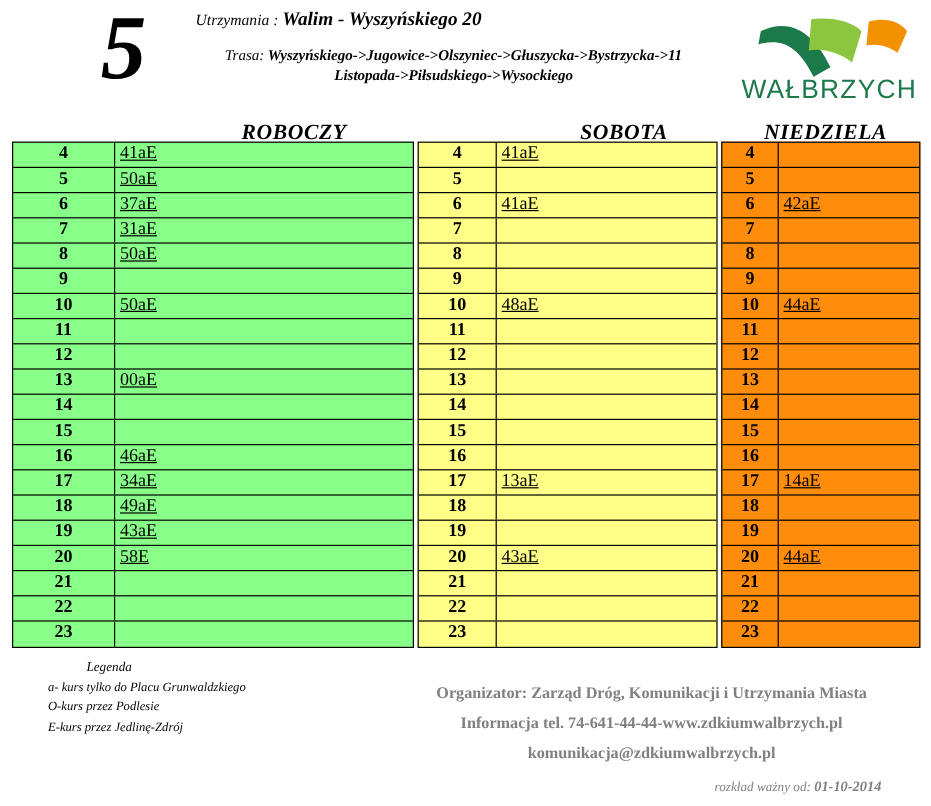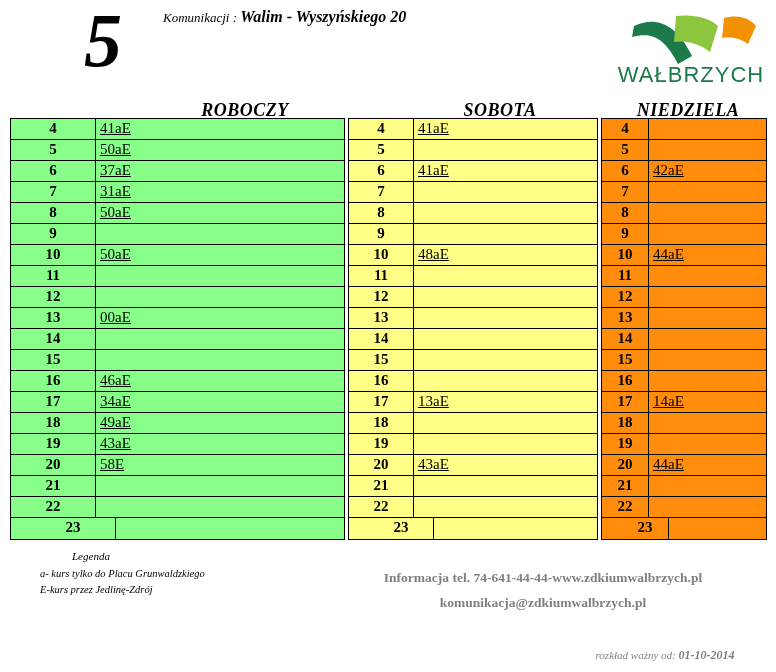--- a/index.html
+++ b/index.html
@@ -65,21 +65,21 @@
   .day-heading {
     position: absolute;
     top: 100px;
     font-style: italic;
     font-weight: bold;
     font-size: 18px;
     letter-spacing: 0.5px;
     text-align: center;
   }
   #heading-roboczy  { left: 145px; width: 200px; }
-  #heading-sobota   { left: 400px; width: 200px; }
+  #heading-sobota   { left: 420px; width: 200px; }
   #heading-niedziela{ left: 600px; width: 176px; }
 
   
   #timetable {
     position: absolute;
     left: 10px; top: 118px;
     width: 758px;
     display: flex;
     gap: 3px;
   }
@@ -92,21 +92,21 @@
   #col-roboczy   { width: 335px; background: #88ff88; }
   #col-sobota    { width: 250px; background: #ffff88; }
   #col-niedziela { width: 166px; background: #ff8c0a; }
 
   .tt-row {
     display: flex;
     height: 21px;
     border-bottom: 1px solid #000000;
     box-sizing: border-box;
   }
-  .tt-row:last-child { border-bottom: none; padding-left: 20px; }
+  .tt-row:last-child { border-bottom: none; }
 
   .hour-cell {
     border-right: 1px solid #000000;
     box-sizing: border-box;
     text-align: center;
     font-size: 15px;
     font-weight: bold;
     line-height: 19px;
     font-family: "Liberation Serif", serif;
   }
@@ -172,24 +172,28 @@
   #valid-from-date { font-weight: bold; font-size: 12px; }
 </style>
 </head>
 <body>
 
 <div id="header">
 
   <div id="route-number">5</div>
 
   <div id="stop-line">
-    <span id="stop-label">Komunikacji :</span>
+    <span id="stop-label">Utrzymania :</span>
     <span id="stop-name">Walim - Wyszyńskiego 20</span>
   </div>
 
+  <div id="route-line">
+    <span id="route-prefix">Trasa:</span>
+    <span id="route-path">Wyszyńskiego-&gt;Jugowice-&gt;Olszyniec-&gt;Głuszycka-&gt;Bystrzycka-&gt;11 Listopada-&gt;Piłsudskiego-&gt;Wysockiego</span>
+  </div>
 
   <div id="logo">
     <svg width="146" height="86" viewBox="0 0 146 86" xmlns="http://www.w3.org/2000/svg">
       <rect x="0" y="0" width="146" height="86" fill="#ffffff"></rect>
       <path d="M16 22 C36 12, 58 18, 74 52 L60 60 C46 32, 32 28, 14 33 Z" fill="#1c7a4a"></path>
       <path d="M58 12 C76 10, 92 14, 100 22 L92 48 C82 40, 68 36, 56 38 Z" fill="#8cc63f"></path>
       <path d="M106 14 C120 10, 132 14, 138 22 L130 40 C122 34, 112 32, 104 34 Z" fill="#f39200"></path>
       <text x="73" y="78" text-anchor="middle" font-family="Liberation Sans, sans-serif" font-size="22" fill="#1c7a4a" letter-spacing="1">WAŁBRZYCH</text>
     </svg>
   </div>
@@ -443,24 +447,26 @@
       <div class="tt-row">
         <div class="hour-cell">23</div>
         <div class="min-cell"></div>
       </div>
     </div>
 </div>
 
 <div id="legend">
   <div id="legend-title">Legenda</div>
   <div class="legend-item">a- kurs tylko do Placu Grunwaldzkiego</div>
+  <div class="legend-item">O-kurs przez Podlesie</div>
   <div class="legend-item">E-kurs przez Jedlinę-Zdrój</div>
 </div>
 
 <div id="footer">
+  <div class="footer-line">Organizator: Zarząd Dróg, Komunikacji i Utrzymania Miasta</div>
   <div class="footer-line">Informacja tel. 74-641-44-44-www.zdkiumwalbrzych.pl</div>
   <div class="footer-line">komunikacja@zdkiumwalbrzych.pl</div>
 </div>
 
 <div id="valid-from">
   <span>rozkład ważny od:</span>
   <span id="valid-from-date">01-10-2014</span>
 </div>
 
 </body></html>

